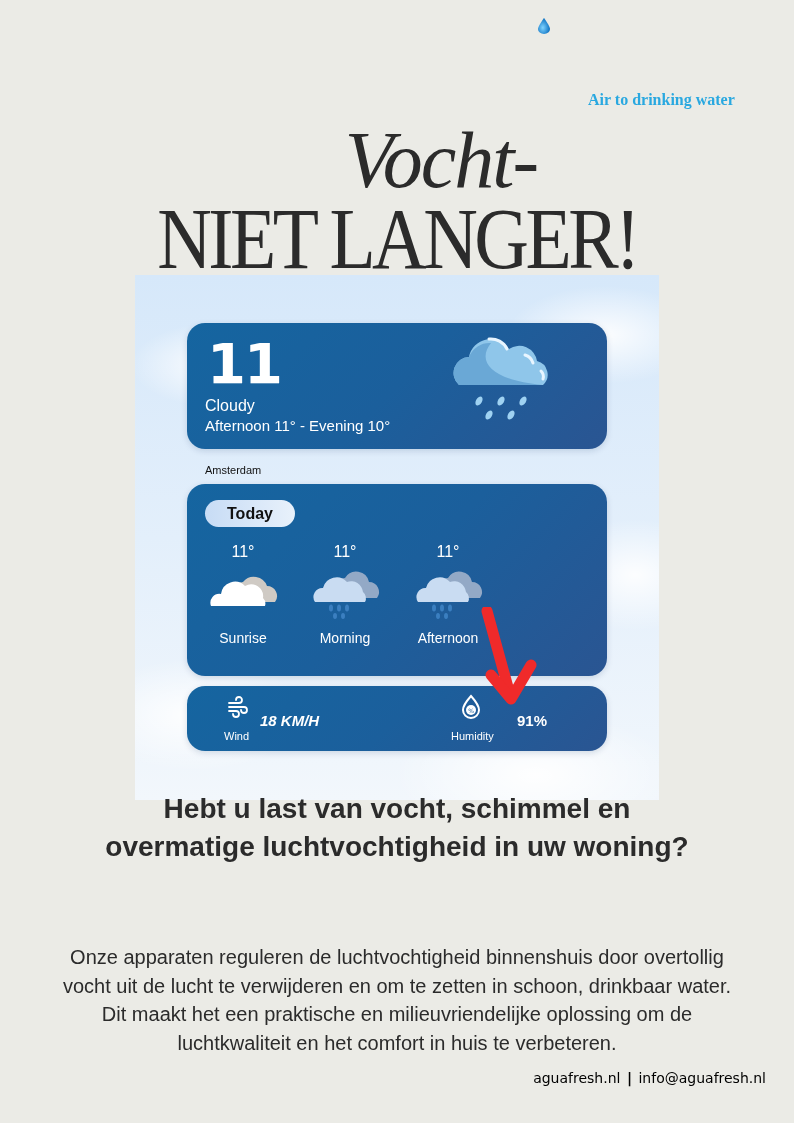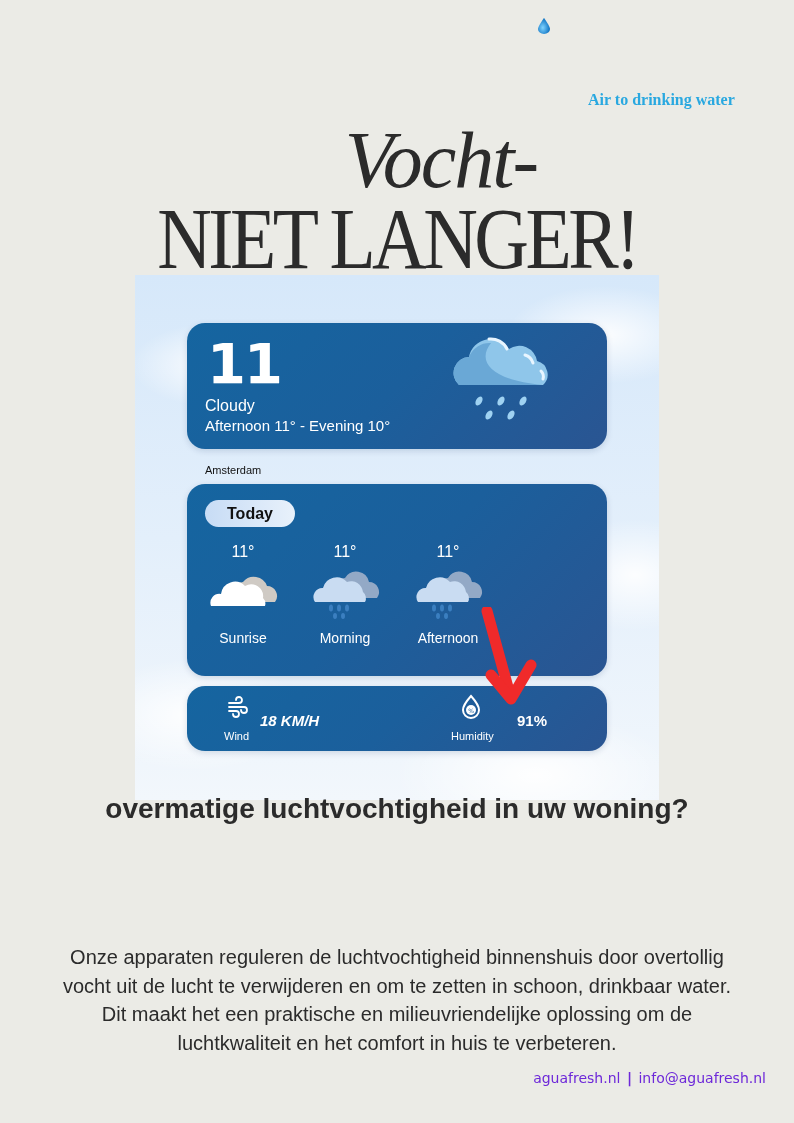--- a/index.html
+++ b/index.html
@@ -96,21 +96,21 @@
     position: absolute; left: 0; width: 794px; top: 790px; text-align: center;
     font-weight: bold; font-size: 28px; line-height: 38px; color: #2b2b2b;
   }
   .description {
     position: absolute; left: 50px; width: 694px; top: 896px; text-align: center;
     font-size: 20px; line-height: 28.6px; color: #2b2b2b; margin-top: 47px;
   }
   .footer-contact {
     position: absolute; right: 28px; top: 1070px;
     font-family: "DejaVu Sans", sans-serif;
-    font-size: 14px; color: #6d28d9; white-space: nowrap;
+    font-size: 14px; color: #000000; white-space: nowrap;
   }
   .footer-contact .sep { font-weight: bold; padding: 0 2px; }
 </style>
 </head>
 <body>
 
 <div class="logo">
   <svg class="logo-drop" viewBox="0 0 12 16">
     <defs>
       <radialGradient id="dropg" cx="40%" cy="60%" r="60%">
@@ -216,20 +216,21 @@
     <div class="hum-value">91%</div>
   </div>
 
   <svg class="red-arrow" viewBox="0 0 70 100">
     <path d="M14 4 L36 84" stroke="#f02a2a" stroke-width="11" stroke-linecap="round" fill="none"></path>
     <path d="M18 68 L38 92 L58 58" stroke="#f02a2a" stroke-width="11" stroke-linecap="round" stroke-linejoin="round" fill="none"></path>
   </svg>
 </div>
 
 <div class="question">
+  <div>Hebt u last van vocht, schimmel en</div>
   <div>overmatige luchtvochtigheid in uw woning?</div>
 </div>
 
 <div class="description">Onze apparaten reguleren de luchtvochtigheid binnenshuis door overtollig vocht uit de lucht te verwijderen en om te zetten in schoon, drinkbaar water. Dit maakt het een praktische en milieuvriendelijke oplossing om de luchtkwaliteit en het comfort in huis te verbeteren.</div>
 
 <div class="footer-contact">
   <span>aguafresh.nl</span>
   <span class="sep">|</span>
   <span>info@aguafresh.nl</span>
 </div>

